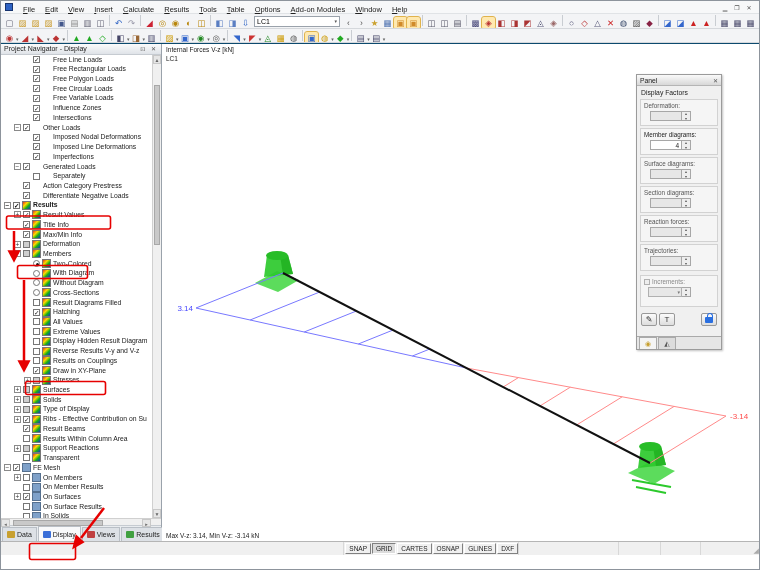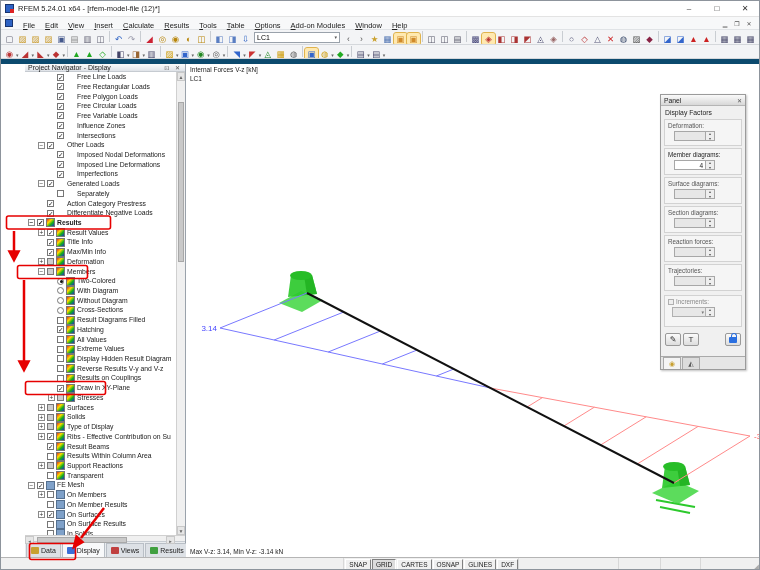--- a/index.html
+++ b/index.html
@@ -26,21 +26,21 @@
   #toolbar1{height:15px;}
   #toolbar2{height:14px;}
   .tbi{display:inline-flex;align-items:center;justify-content:center;width:13px;height:12px;font-size:8.5px;border-radius:2px;}
   .tbi.hl{background:#ffe9b0;outline:1px solid #e0b34c;}
   .tbdd{font-size:5px;color:#666;width:6px;}
   .tbsep{display:inline-block;width:1px;height:11px;background:#c9cdd2;margin:0 2px;}
   #lc-combo{display:inline-flex;align-items:center;width:175px;height:11px;border:1px solid #9aa2ab;background:#fff;font-size:7px;padding:0 2px;margin:0 2px;}
   #lc-combo .caret{margin-left:auto;font-size:5px;color:#555;}
 
   
-  #main{display:flex;height:498px;border-top:5px solid #0c4a6e;padding-left:24px;}
+  #main{display:flex;height:498px;border-top:1px solid #0c4a6e;}
   #navigator{width:161px;border-right:1px solid #9aa2ab;background:#f0f0f0;display:flex;flex-direction:column;position:relative;}
   #nav-header{height:13px;background:linear-gradient(#fbfbfb,#dfe3e8);border-bottom:1px solid #c6cbd1;font-size:7px;color:#222;display:flex;align-items:center;padding:0 3px;}
   #nav-header .hicons{margin-left:auto;font-size:6px;color:#555;letter-spacing:2px;}
   #tree{flex:0 0 463px;background:#fff;overflow:hidden;position:relative;}
   .trow{height:9.72px;line-height:9.72px;font-size:6.8px;color:#1a1a1a;white-space:nowrap;display:flex;align-items:center;}
   .trow.bold{font-weight:bold;}
   .exp{display:inline-block;width:7px;height:7px;border:1px solid #8a8a8a;background:#fff;font-size:6.5px;line-height:5px;text-align:center;color:#333;margin-right:2px;flex:none;}
   .expspace{display:inline-block;width:9px;flex:none;}
   .cb{display:inline-block;width:7px;height:7px;border:1px solid #767676;background:#fff;margin-right:2px;position:relative;flex:none;}
   .cb.on::after{content:"✓";position:absolute;top:-2px;left:0;font-size:6.5px;color:#111;}
@@ -109,29 +109,20 @@
   #sb-grip{margin-left:auto;width:12px;display:flex;align-items:flex-end;justify-content:flex-end;color:#aaa;font-size:7px;}
 
   
   #annot{position:absolute;left:0;top:58px;width:163px;height:512px;pointer-events:none;z-index:40;}
 </style>
 </head>
 <body>
 
 <div id="win">
 
-  <div id="titlebar">
-    <span id="appicon"></span>
-    <span id="title-text">RFEM 5.24.01 x64 - [rfem-model-file (12)*]</span>
-    <span id="wctrl">
-      <span class="wbtn">–</span>
-      <span class="wbtn">□</span>
-      <span class="wbtn">✕</span>
-    </span>
-  </div>
 
   <div id="menubar">
     <span id="mdiicon"></span>
     <span id="menu-items"><span class="mi"><u>F</u>ile</span><span class="mi"><u>E</u>dit</span><span class="mi"><u>V</u>iew</span><span class="mi"><u>I</u>nsert</span><span class="mi"><u>C</u>alculate</span><span class="mi"><u>R</u>esults</span><span class="mi"><u>T</u>ools</span><span class="mi"><u>T</u>able</span><span class="mi"><u>O</u>ptions</span><span class="mi"><u>A</u>dd-on Modules</span><span class="mi"><u>W</u>indow</span><span class="mi"><u>H</u>elp</span></span>
     <span id="mdictrl">
         <span class="mdib">▁</span>
         <span class="mdib">❐</span>
         <span class="mdib">✕</span>
       </span>
   </div>

